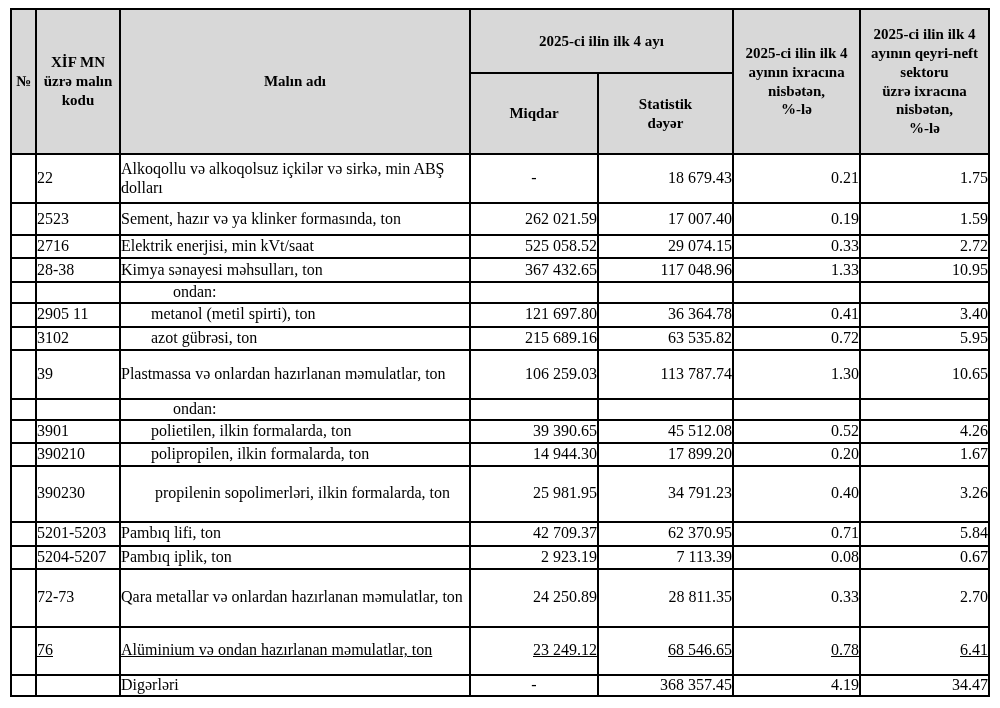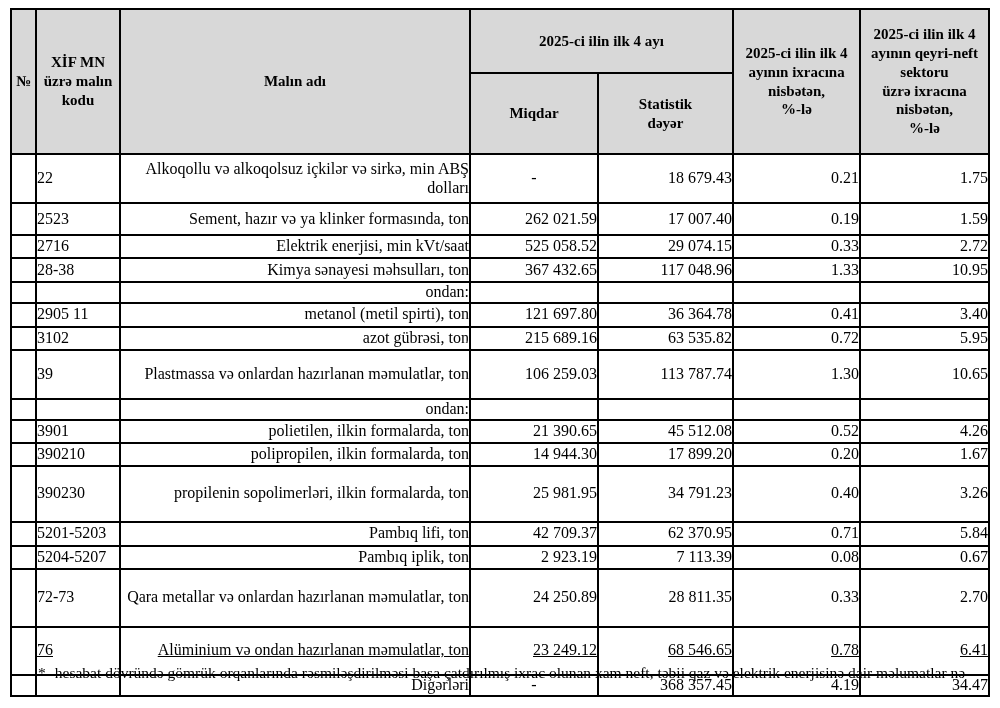--- a/index.html
+++ b/index.html
@@ -44,21 +44,21 @@
   tr.h1 { height: 64px; }
   tr.h2 { height: 81px; }
   .stat-table td {
     font-size: 16px;
     line-height: 1.18;
     vertical-align: middle;
     background: #fff;
   }
   .td-no   { }
   .td-code { padding-left: 5px; }
-  .td-name { padding-left: 4px; padding-right: 4px; text-align: right; }
+  .td-name { padding-left: 4px; padding-right: 4px; }
   .td-num  { text-align: right; padding-right: 28px; }
   .td-num.dash { text-align: center; padding-right: 0; }
   .footnote {
     position: absolute;
     left: 38px;
     top: 664px;
     width: 962px;
     font-size: 15.5px;
     white-space: nowrap;
     overflow: hidden;
@@ -183,21 +183,21 @@
           <td class="td-name" style="padding-left: 52px;">ondan:</td>
           <td class="td-num"></td>
           <td class="td-num"></td>
           <td class="td-num"></td>
           <td class="td-num"></td>
         </tr>
         <tr style="height: 23px; padding-left: 15px;">
           <td class="td-no"></td>
           <td class="td-code">3901</td>
           <td class="td-name" style="padding-left: 30px;">polietilen, ilkin formalarda, ton</td>
-          <td class="td-num">21 390.65</td>
+          <td class="td-num">39 390.65</td>
           <td class="td-num">45 512.08</td>
           <td class="td-num">0.52</td>
           <td class="td-num">4.26</td>
         </tr>
         <tr style="height: 23px; padding-left: 44px;">
           <td class="td-no"></td>
           <td class="td-code">390210</td>
           <td class="td-name" style="padding-left: 30px;">polipropilen, ilkin formalarda, ton</td>
           <td class="td-num">14 944.30</td>
           <td class="td-num">17 899.20</td>
@@ -254,15 +254,14 @@
           <td class="td-code"></td>
           <td class="td-name">Digərləri</td>
           <td class="td-num dash">-</td>
           <td class="td-num">368 357.45</td>
           <td class="td-num">4.19</td>
           <td class="td-num">34.47</td>
         </tr>
       </tbody>
   </table>
 
-  <div class="footnote">*- hesabat dövründə gömrük orqanlarında rəsmiləşdirilməsi başa çatdırılmış ixrac olunan xam neft, təbii qaz və elektrik enerjisinə dair məlumatlar nə</div>
 
 </div>
 
 </body></html>

